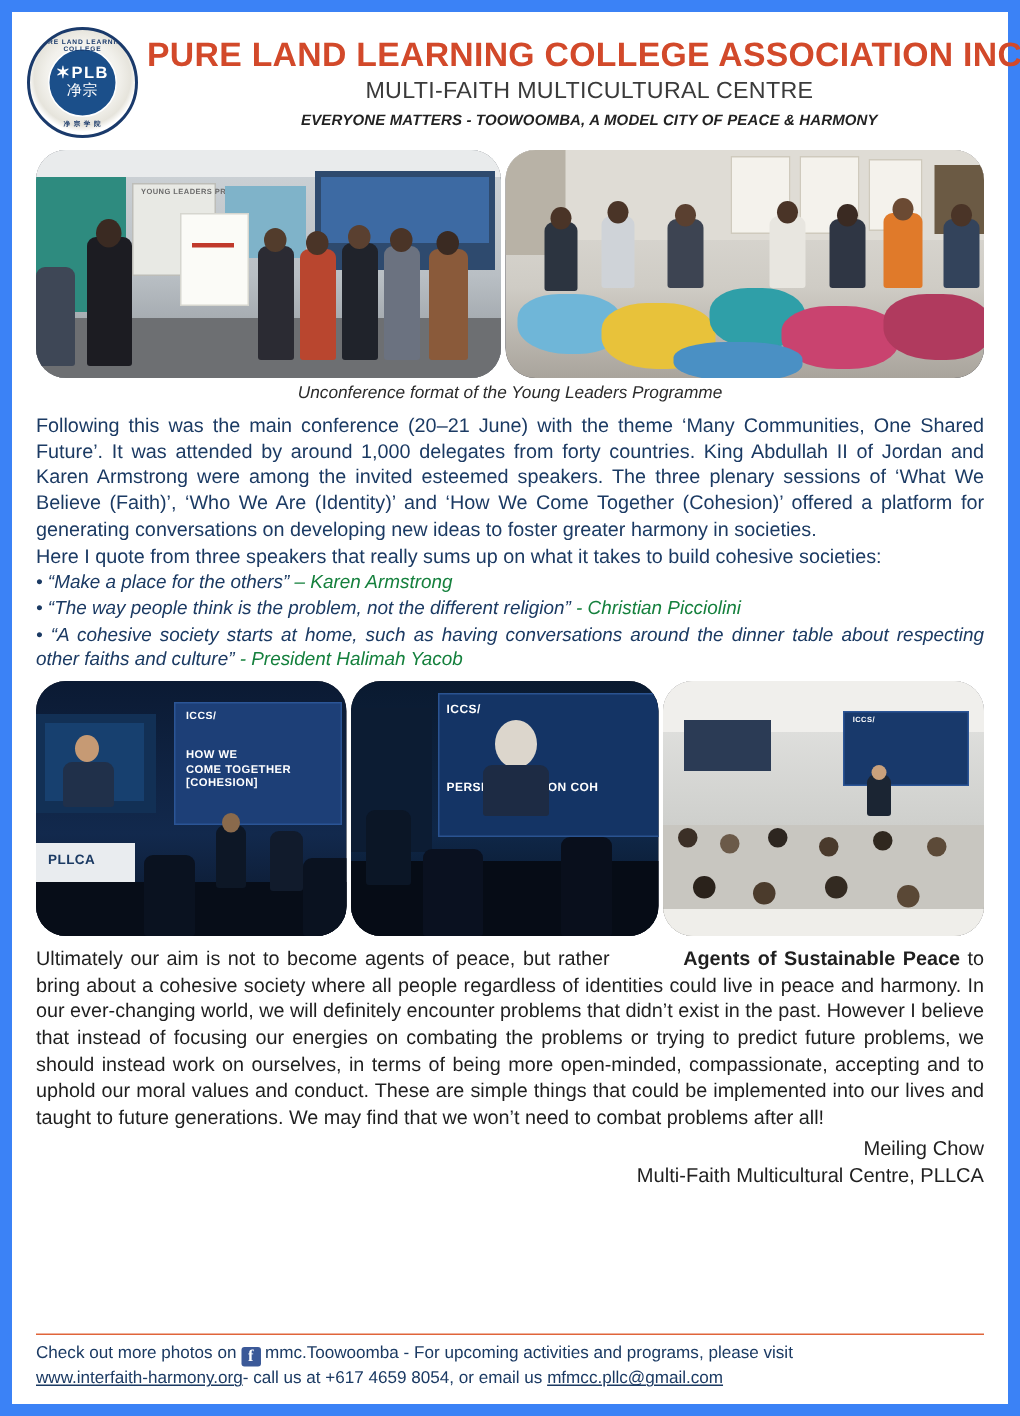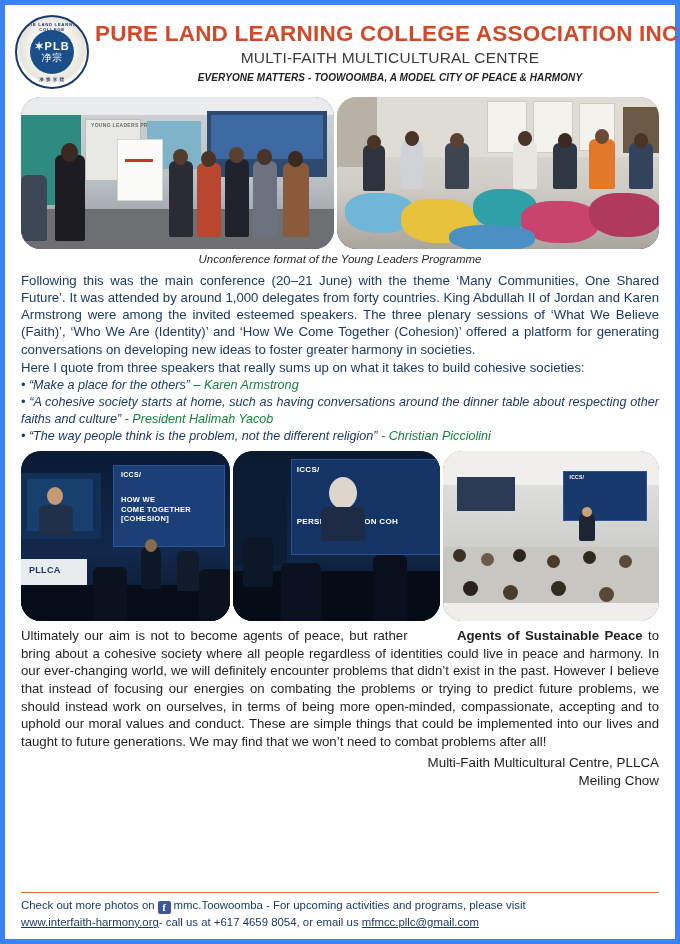--- a/index.html
+++ b/index.html
@@ -9,21 +9,21 @@
   }
   body {
     width: 680px; height: 944px;
     font-family: "Liberation Sans", sans-serif;
     overflow: hidden;
   }
   .page {
     position: relative;
     width: 680px; height: 944px;
     background: #ffffff;
-    border: 5px solid #3b82f6;
+    border: 8px solid #3b82f6;
     padding: 0;
   }
   
   .header {
     display: flex;
     align-items: center;
     padding: 6px 10px 4px 10px;
     height: 92px;
   }
   .logo-left {
@@ -301,24 +301,24 @@
     <div class="caption">Unconference format of the Young Leaders Programme</div>
 
     <p class="para blue-body">Following this was the main conference (20–21 June) with the theme ‘Many Communities, One Shared Future’. It was attended by around 1,000 delegates from forty countries. King Abdullah II of Jordan and Karen Armstrong were among the invited esteemed speakers. The three plenary sessions of ‘What We Believe (Faith)’, ‘Who We Are (Identity)’ and ‘How We Come Together (Cohesion)’ offered a platform for generating conversations on developing new ideas to foster greater harmony in societies.</p>
     <p class="para blue-body">Here I quote from three speakers that really sums up on what it takes to build cohesive societies:</p>
 
     <div class="quote-list">
       <p class="quote">
         <span>• “Make a place for the others”</span><span class="attrib"> – Karen Armstrong</span>
       </p>
       <p class="quote">
-        <span>• “A cohesive society starts at home, such as having conversations around the dinner table about respecting other faiths and culture”</span><span class="attrib"> - President Halimah Yacob</span>
+        <span>• “The way people think is the problem, not the different religion”</span><span class="attrib"> - Christian Picciolini</span>
       </p>
       <p class="quote">
-        <span>• “The way people think is the problem, not the different religion”</span><span class="attrib"> - Christian Picciolini</span>
+        <span>• “A cohesive society starts at home, such as having conversations around the dinner table about respecting other faiths and culture”</span><span class="attrib"> - President Halimah Yacob</span>
       </p>
     </div>
 
     <div class="photo-row" style="margin-top:7px; margin-bottom:4px;">
 
       <div class="photo" style="width:213px; height:170px;">
         <div class="scene">
           <div class="s-bg" style="background:linear-gradient(180deg,#0b1a33 0%,#12294d 60%,#0a1526 100%);"></div>
           <div class="rect" style="left:92px;top:14px;width:112px;height:82px;background:#1d3f77;border:1px solid #2b5596;"></div>
           <div class="screen-text" style="left:100px;top:20px;font-size:7px;">ICCS/</div>
@@ -379,22 +379,22 @@
           <div class="rect" style="left:0;top:152px;width:220px;height:18px;background:#efeeea;"></div>
         </div>
       </div>
     </div>
 
     <p class="para2">
       <span>Ultimately our aim is not to become agents of peace, but rather </span><b>Agents of Sustainable Peace</b><span> to bring about a cohesive society where all people regardless of identities could live in peace and harmony.  In our ever-changing world, we will definitely encounter problems that didn’t exist in the past. However I believe that instead of focusing our energies on combating the problems or trying to predict future problems, we should instead work on ourselves, in terms of being more open-minded, compassionate, accepting and to uphold our moral values and conduct. These are simple things that could be implemented into our lives and taught to future generations. We may find that we won’t need to combat problems after all!</span>
     </p>
 
     <div class="signoff">
+      <div>Meiling Chow</div>
       <div>Multi-Faith Multicultural Centre, PLLCA</div>
-      <div>Meiling Chow</div>
     </div>
   </div>
 
   <div class="footer">
     <hr class="hr-orange">
     <div>
       <span>Check out more photos on</span><span class="fb">f</span><span>mmc.Toowoomba</span>
       <span>-  For upcoming activities and programs, please visit</span>
     </div>
     <div>

